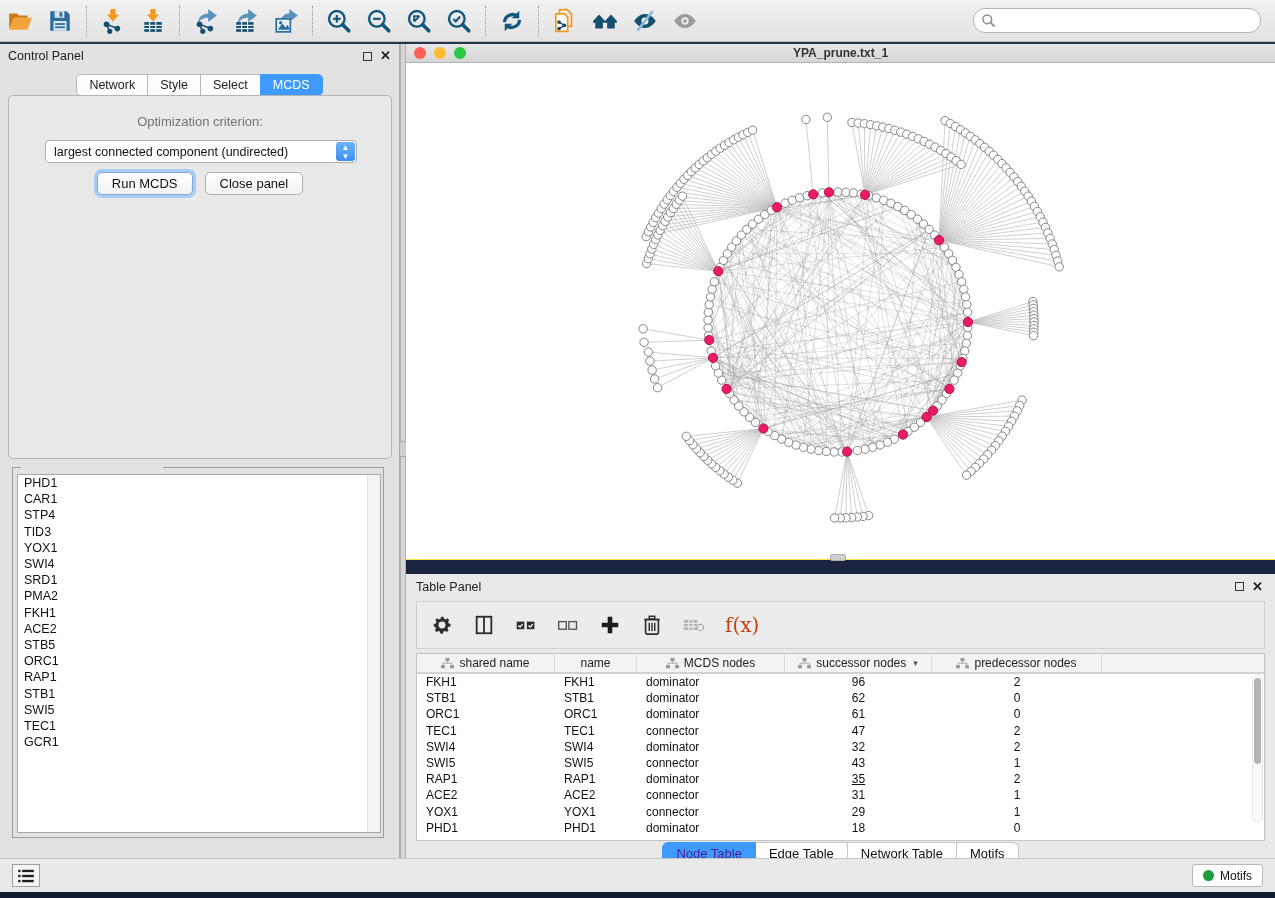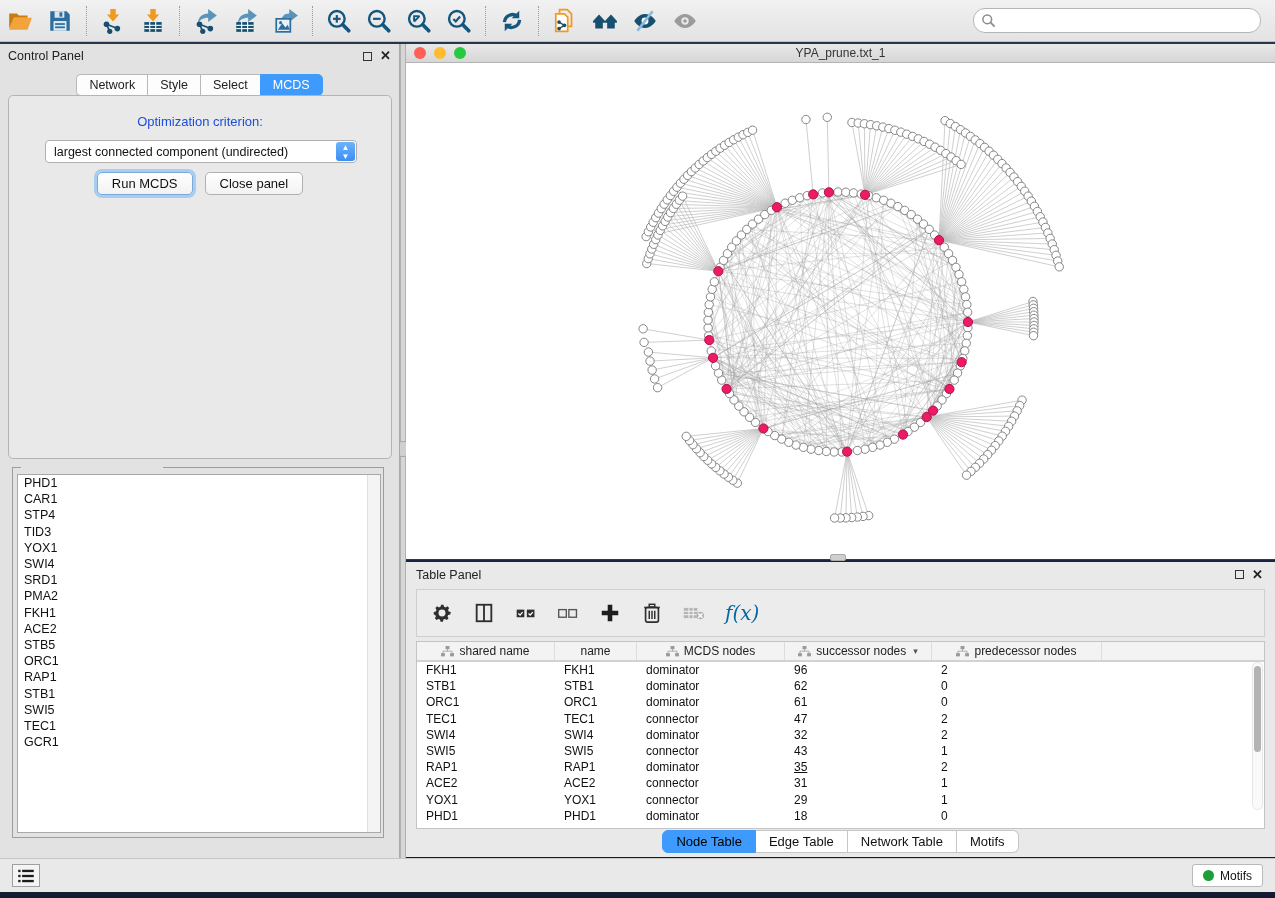--- a/index.html
+++ b/index.html
@@ -27,21 +27,21 @@
   .float-btn { width:9px; height:9px; border:1.5px solid #333; background:transparent; }
   .close-x { font-size:13px; font-weight:bold; color:#222; line-height:10px; }
   #cp-tabs { display:flex; justify-content:center; margin-top:6px; }
   .cp-tab { font-size:12.5px; padding:3px 12px; background:#fdfdfd; border:1px solid #b9b9b9;
     border-right:none; color:#222; }
   .cp-tab:first-child { border-top-left-radius:5px; border-bottom-left-radius:5px; }
   .cp-tab:last-child { border-right:1px solid #b9b9b9; border-top-right-radius:5px; border-bottom-right-radius:5px; }
   .cp-tab.active { background:#3e9bfd; color:#fff; border-color:#3e9bfd; }
   #cp-box { position:absolute; left:8px; top:51px; width:384px; height:364px; background:#e9e9e9;
     border:1px solid #b4b4b4; border-radius:5px; }
-  #opt-label { text-align:center; margin-top:18px; font-size:13px; color:#1d4ed8; }
+  #opt-label { text-align:center; margin-top:18px; font-size:13px; color:#737373; }
   #criterion-select { position:absolute; left:36px; top:44px; width:312px; height:23px; background:#fff;
     border:1px solid #b0b0b0; border-radius:4px; display:flex; align-items:center; font-size:12.5px; color:#111;
     padding-left:8px; }
   #criterion-stepper { position:absolute; right:1px; top:1px; width:19px; height:19px; background:linear-gradient(#6db3fb,#3b8ef3);
     border-radius:3px; color:#fff; font-size:8px; line-height:9px; text-align:center; padding-top:1px; }
   .cp-btn-row { position:absolute; top:76px; left:0; width:100%; display:flex; justify-content:center; gap:12px; }
   .mac-btn { background:linear-gradient(#ffffff,#f2f2f2); border:1px solid #b0b0b0; border-radius:5px;
     font-size:13px; padding:3px 14px; color:#111; }
   .mac-btn.focused { box-shadow:0 0 0 3px #a8cdf2; border-color:#7aa8d8; }
 
@@ -52,52 +52,52 @@
     overflow:hidden; }
   #mcds-scroll { position:absolute; right:0; top:0; width:13px; height:100%; background:#f4f4f4; border-left:1px solid #e0e0e0; }
   .mcds-item { font-size:12.5px; color:#111; padding:1.1px 0 1.1px 6px; }
 
   
   #v-split { left:400px; top:44px; width:6px; height:814px; background:#d6d6d6; border-left:1px solid #b0b0b0; border-right:1px solid #b0b0b0; }
   #v-split-handle { left:399px; top:441px; width:8px; height:16px; background:#cfcfcf; border:1px solid #a8a8a8; border-radius:2px; }
   #h-split-handle { left:830px; top:554px; width:16px; height:7px; background:#cfcfcf; border:1px solid #ababab; border-radius:2px; z-index:5; }
 
   
-  #network-window { left:406px; top:44px; width:869px; height:516px; background:#7f1d1d; }
+  #network-window { left:406px; top:44px; width:869px; height:516px; background:#fde047;font-weight:bold; }
   #net-titlebar { height:19px; background:linear-gradient(#e8e8e8,#d6d6d6); border-bottom:1px solid #b4b4b4;
     display:flex; align-items:center; position:relative; }
   .traffic { width:12px; height:12px; border-radius:50%; margin-left:8px; }
   #net-title { position:absolute; left:0; right:0; text-align:center; font-size:12px; color:#333; }
   #net-canvas { width:869px; height:496px; background:#fff; position:relative; }
   #graph-svg { position:absolute; left:0; top:0; }
 
   
-  #table-panel { left:406px; top:562px; width:869px; height:295px; background:#e9e9e9; }
+  #table-panel { left:406px; top:574px; width:869px; height:295px; background:#e9e9e9; }
   #tp-header { height:25px; display:flex; align-items:center; padding:0 10px; }
   #tp-title { font-size:12.5px; color:#222; }
   #tp-toolbar { margin:2px 10px 0 10px; height:48px; background:#ececec; border:1px solid #cfcfcf;
     display:flex; align-items:center; padding-left:14px; gap:20px; }
   .tp-icon svg { width:22px; height:22px; display:block; }
-  .fx { font-family:"DejaVu Serif", serif; font-style:italic; font-size:20px; color:#0369a1; }
+  .fx { font-family:"DejaVu Serif", serif; font-size:20px; color:#c2410c; }
   #tp-table { position:absolute; left:10px; top:79px; width:849px; height:188px; background:#fff; border:1px solid #c4c4c4; overflow:hidden; }
   #tp-thead { display:flex; height:20px; background:#f3f3f3; border-bottom:2px solid #d2d2d2; }
   .th { display:flex; align-items:center; justify-content:center; gap:5px; font-size:12px; color:#222;
     border-right:1px solid #ddd; position:relative; }
   .tree-ic { width:13px; height:11px; }
   .sort-chev { font-size:9px; color:#555; margin-left:2px; }
   .tr { display:flex; height:16.2px; align-items:center; }
   .td { font-size:12px; color:#111; padding:0 9px; white-space:nowrap; overflow:hidden; }
-  .td.num { text-align:left; }
+  .td.num { text-align:center; }
   #tp-scroll { position:absolute; right:12px; top:100px; width:11px; height:148px; background:#fafafa; border:1px solid #e6e6e6; border-radius:6px; }
   #tp-thumb { position:absolute; left:1px; top:3px; width:7px; height:86px; background:#b3b3b3; border-radius:4px; }
   #tp-tabs { position:absolute; left:0; bottom:4px; width:100%; display:flex; justify-content:center; }
   .tp-tab { font-size:13px; padding:3px 13px; background:#fff; border:1px solid #c6c6c6; border-left:none; color:#111; }
   .tp-tab:first-child { border-left:1px solid #c6c6c6; border-top-left-radius:6px; border-bottom-left-radius:6px; }
   .tp-tab:last-child { border-top-right-radius:6px; border-bottom-right-radius:6px; }
-  .tp-tab.active { background:#3e9bfd; color:#000000; border-color:#3e9bfd; }
+  .tp-tab.active { background:#3e9bfd; color:#4c1d95; border-color:#3e9bfd; }
 
   
   #status-bar { left:0; top:858px; width:1275px; height:34px; background:#e9e9e9; border-top:1px solid #c6c6c6;
     display:flex; align-items:center; padding:0 12px; }
   #list-btn { width:28px; height:23px; background:#f4f4f4; border:1px solid #9f9f9f; display:flex; align-items:center; justify-content:center; }
   #memory-btn { margin-left:auto; background:#fff; border:1px solid #b9b9b9; border-radius:3px; height:23px;
     display:flex; align-items:center; gap:6px; padding:0 10px; font-size:12px; color:#111; }
   #memory-dot { width:11px; height:11px; border-radius:50%; background:#1d9e3a; }
 </style>
 </head>

